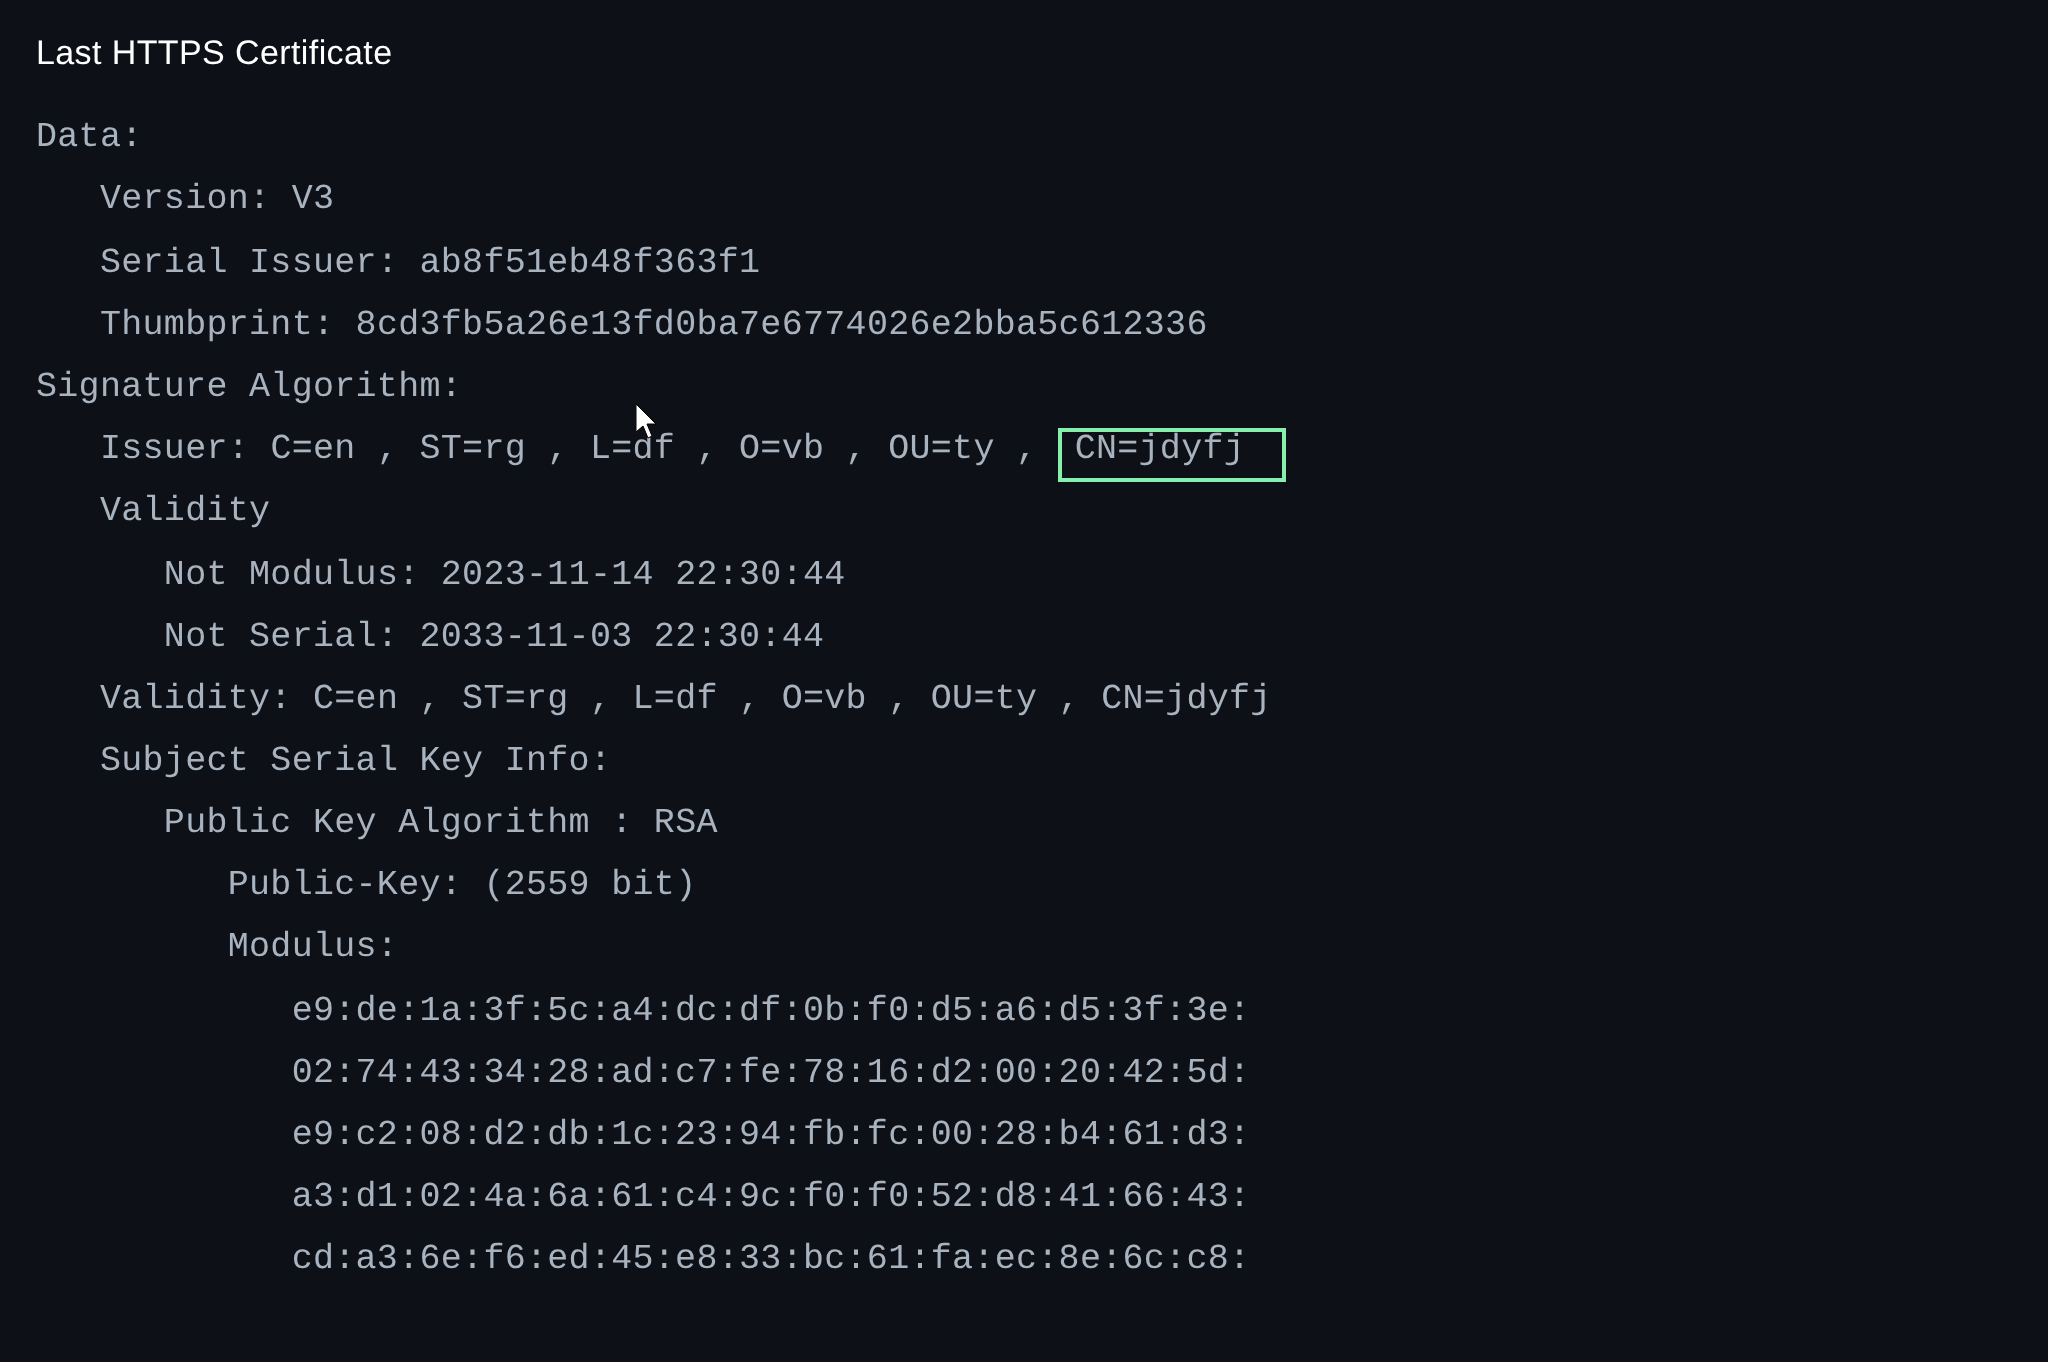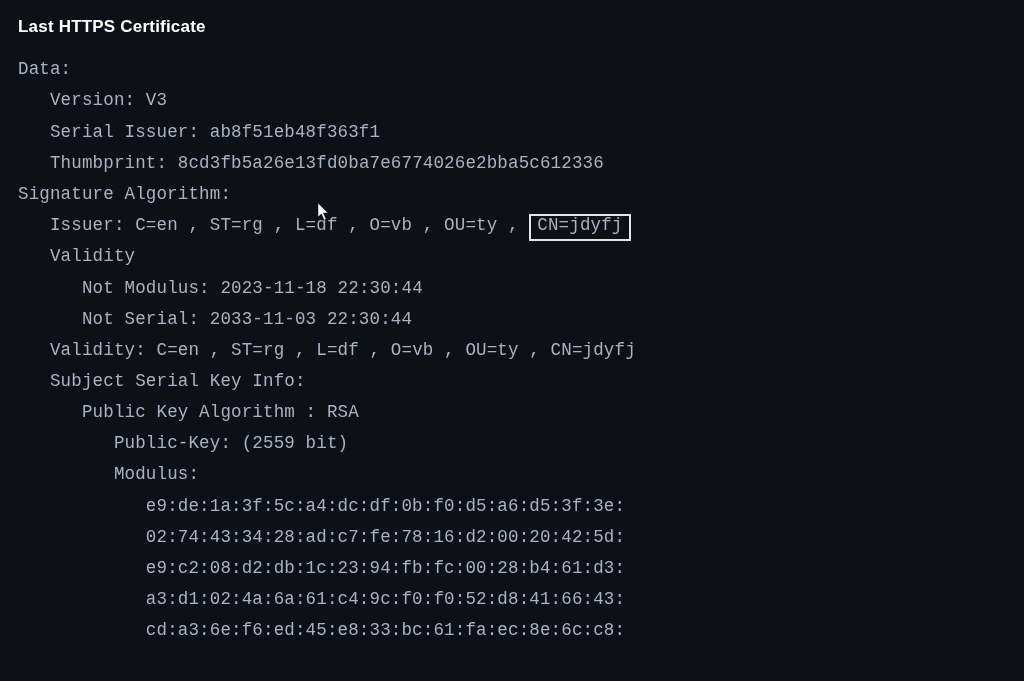--- a/index.html
+++ b/index.html
@@ -14,33 +14,33 @@
       font-size: 17.5px;
       line-height: 1.78;
       padding: 12px 18px;
       width: 1024px;
       height: 681px;
       overflow: hidden;
     }
     .title {
       color: #ffffff;
       font-family: Arial, Helvetica, sans-serif;
-      font-weight: bold;
+      font-weight: normal;
       font-size: 17px;
       margin-bottom: 12px;
       letter-spacing: 0.2px;
     }
     .block {
       white-space: pre;
       color: #a8b3bf;
       letter-spacing: 0.15px;
     }
     .highlight-box {
-      border: 2px solid #e5e5e5;
-      padding: 1px 6px 5px 6px;
+      border: 2px solid #86efac;
+      padding: 1px 18px 5px 6px;
       display: inline-block;
       line-height: 1;
     }
     .cursor {
       position: absolute;
       left: 318px;
       top: 201px;
       width: 14px;
       height: 18px;
       pointer-events: none;
@@ -56,21 +56,21 @@
 
 <div class="title">Last HTTPS Certificate</div>
 
 <div class="block"><span>Data:</span>
    <span>Version:</span> <span>V3</span>
    <span>Serial Issuer:</span> <span>ab8f51eb48f363f1</span>
    <span>Thumbprint:</span> <span>8cd3fb5a26e13fd0ba7e6774026e2bba5c612336</span>
 <span>Signature Algorithm:</span>
    <span>Issuer:</span> <span>C=en , ST=rg , L=df , O=vb , OU=ty ,</span> <span class="highlight-box">CN=jdyfj</span>
    <span>Validity</span>
-      <span>Not Modulus:</span> <span>2023-11-18 22:30:44</span>
+      <span>Not Modulus:</span> <span>2023-11-14 22:30:44</span>
       <span>Not Serial:</span> <span>2033-11-03 22:30:44</span>
    <span>Validity:</span> <span>C=en , ST=rg , L=df , O=vb , OU=ty , CN=jdyfj</span>
    <span>Subject Serial Key Info:</span>
       <span>Public Key Algorithm :</span> <span>RSA</span>
          <span>Public-Key:</span> <span>(2559 bit)</span>
          <span>Modulus:</span>
             <span>e9:de:1a:3f:5c:a4:dc:df:0b:f0:d5:a6:d5:3f:3e:</span>
             <span>02:74:43:34:28:ad:c7:fe:78:16:d2:00:20:42:5d:</span>
             <span>e9:c2:08:d2:db:1c:23:94:fb:fc:00:28:b4:61:d3:</span>
             <span>a3:d1:02:4a:6a:61:c4:9c:f0:f0:52:d8:41:66:43:</span>

